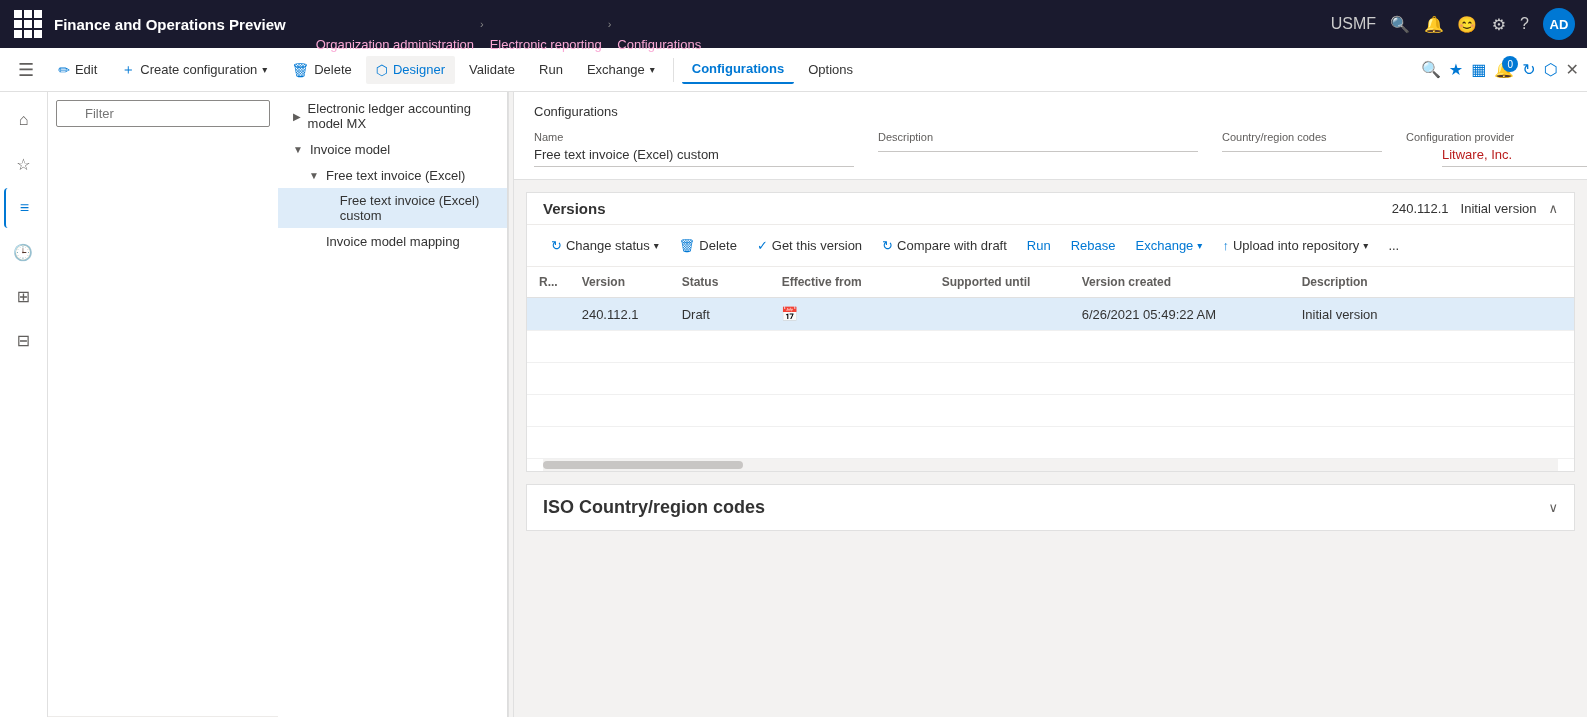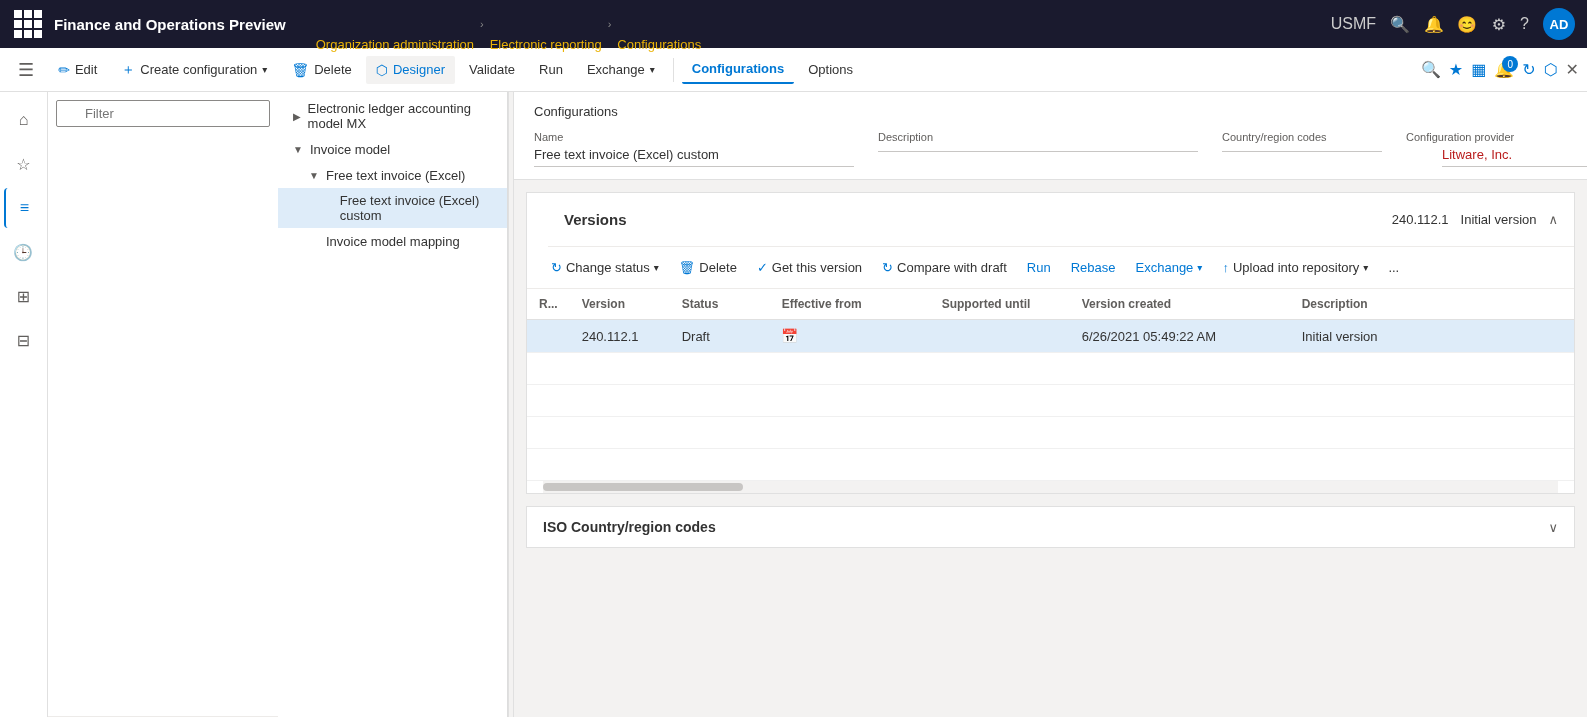--- a/index.html
+++ b/index.html
@@ -7,21 +7,21 @@
 
     
     .top-bar {
       display: flex; align-items: center; background: #1a1a2e; color: white; height: 48px; padding: 0 12px; gap: 10px;
     }
     .top-bar-grid { display: flex; align-items: center; width: 32px; height: 32px; justify-content: center; cursor: pointer; }
     .grid-icon { display: grid; grid-template-columns: repeat(3,8px); gap: 2px; }
     .grid-icon span { width: 8px; height: 8px; background: white; display: block; }
     .app-title { font-size: 15px; font-weight: 600; color: white; margin-right: 20px; white-space: nowrap; }
     .breadcrumb { display: flex; align-items: center; gap: 6px; color: #ccc; font-size: 13px; flex: 1; }
-    .breadcrumb a { color: #eab308; text-decoration: none; margin-top: 40px; }
+    .breadcrumb a { color: #f9a8d4; text-decoration: none; margin-top: 40px; }
     .breadcrumb .chevron { color: #888; font-size: 11px; }
     .top-bar-actions { display: flex; align-items: center; gap: 14px; }
     .top-bar-actions span { color: #ccc; font-size: 16px; cursor: pointer; }
     .user-badge { background: #0078d4; color: white; border-radius: 50%; width: 32px; height: 32px; display: flex; align-items: center; justify-content: center; font-size: 13px; font-weight: 600; }
     .org-label { color: #ccc; font-size: 13px; }
 
     
     .command-bar {
       display: flex; align-items: center; background: white; border-bottom: 1px solid #e0e0e0; height: 44px; padding: 0 8px; gap: 4px;
     }
@@ -60,21 +60,21 @@
     .content-breadcrumb { font-size: 13px; color: #333; margin-bottom: 12px; }
     .fields-row { display: flex; gap: 24px; padding-bottom: 12px; }
     .field-group { display: flex; flex-direction: column; }
     .field-label { font-size: 11px; color: #605e5c; margin-bottom: 4px; }
     .field-value { font-size: 13px; color: #333; border-bottom: 1px solid #c8c6c4; padding-bottom: 4px; min-width: 160px; }
     .field-value.blue-link { color: #b91c1c; margin-left: 36px; }
     .field-value.wide { min-width: 320px; }
 
     
     .section { background: white; margin: 12px; border: 1px solid #e0e0e0; }
-    .section-header { display: flex; align-items: center; padding: 18px 16px; border-bottom: 1px solid #edebe9; background: white; margin-left: 21px; }
+    .section-header { display: flex; align-items: center; padding: 7px 16px; border-bottom: 1px solid #edebe9; background: white; }
     .section-title { font-size: 15px; font-weight: 600; color: #333; flex: 1; }
     .section-meta { font-size: 13px; color: #333; margin-right: 12px; }
     .section-collapse { cursor: pointer; color: #605e5c; }
 
     
     .version-toolbar { display: flex; align-items: center; gap: 4px; padding: 8px 16px; border-bottom: 1px solid #edebe9; background: white; flex-wrap: wrap; }
     .vtb-btn { display: flex; align-items: center; gap: 4px; padding: 5px 8px; border: none; background: transparent; cursor: pointer; color: #333; font-size: 13px; border-radius: 2px; white-space: nowrap; }
     .vtb-btn .icon { color: #0078d4; font-size: 13px; }
     .vtb-btn.link-style { color: #0078d4; }
 
@@ -87,21 +87,21 @@
     .ver-table .col-ver { width: 100px; }
     .ver-table .col-status { width: 100px; }
     .ver-table .col-eff { width: 160px; }
     .ver-table .col-sup { width: 140px; }
     .ver-table .col-created { width: 220px; }
     .cal-icon { color: #605e5c; font-size: 14px; }
 
     
     .iso-section { background: white; margin: 0 12px 12px 12px; border: 1px solid #e0e0e0; }
     .iso-header { display: flex; align-items: center; padding: 12px 16px; cursor: pointer; }
-    .iso-title { font-size: 14px; font-weight: 600; color: #333; flex: 1; }
+    .iso-title { font-size: 18px; font-weight: 600; color: #333; flex: 1; }
     .iso-chevron { color: #605e5c; }
 
     
     .hor-scroll { height: 12px; background: #f3f2f1; margin: 0 16px; position: relative; }
     .hor-scroll-thumb { position: absolute; left: 0; top: 2px; width: 200px; height: 8px; background: #c8c6c4; border-radius: 4px; }
     .badge-wrap { position: relative; }
     .badge { position: absolute; top: -4px; right: -4px; background: #0078d4; color: white; border-radius: 50%; width: 16px; height: 16px; font-size: 10px; display: flex; align-items: center; justify-content: center; }
 
     
     .designer-hover { background: #f3f2f1; border-radius: 2px; }

